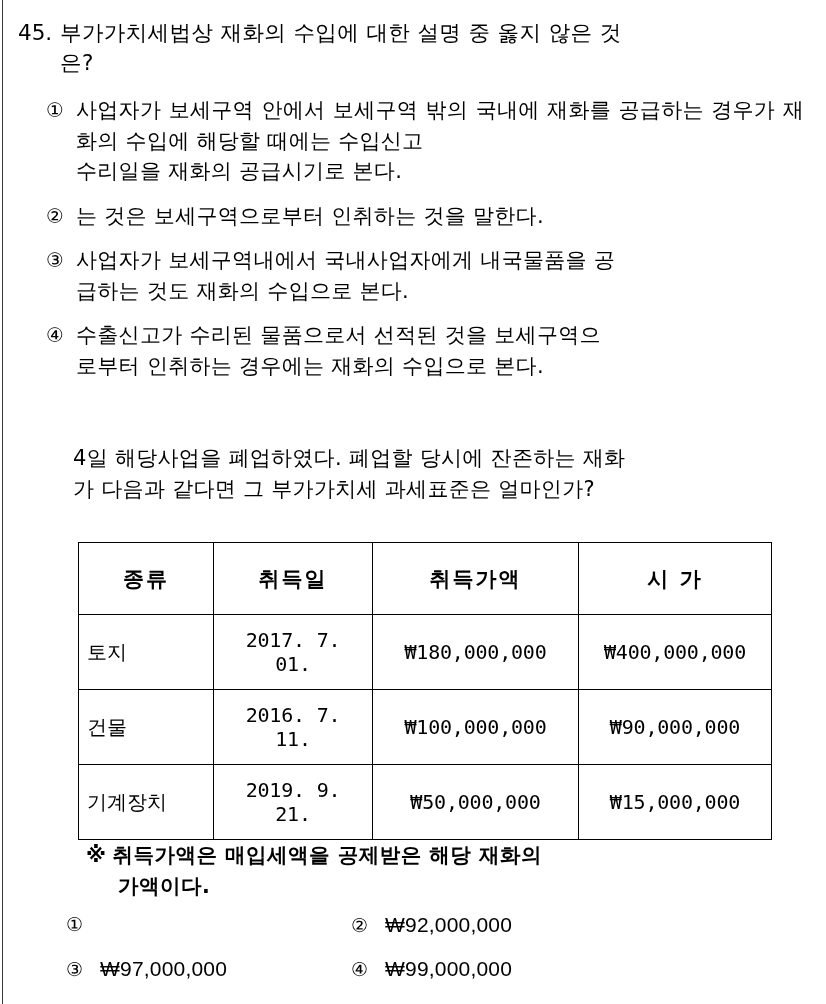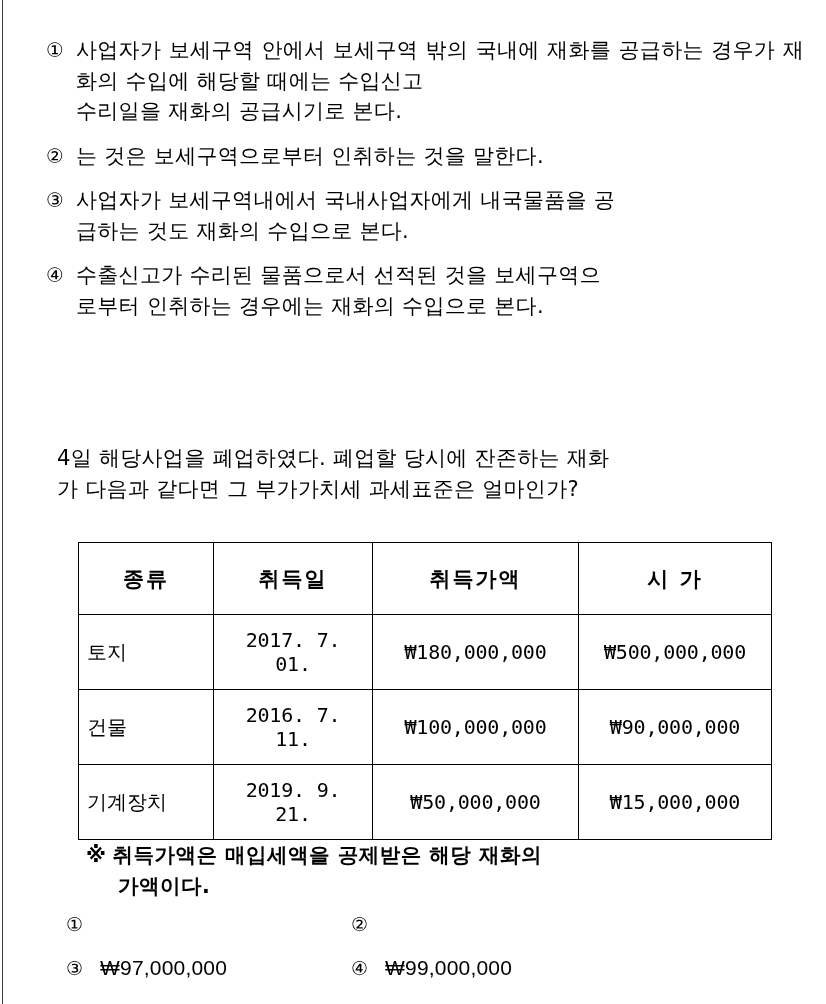--- a/index.html
+++ b/index.html
@@ -100,20 +100,21 @@
     top: 443px;
     width: 700px;
   }
   .q2-line {
     font-size: 21px;
     line-height: 31px;
     text-align: justify;
     text-justify: inter-character;
     word-break: break-all;
     letter-spacing: 0.3px;
+    margin-left: 16px;
   }
   .q2-line .lastline {
     display: block;
   }
 
   
   .data-table {
     position: absolute;
     left: 78px;
     top: 542px;
@@ -222,20 +223,27 @@
   }
 </style>
 </head>
 <body>
 
 <div class="page">
 
   <div class="page-edge"></div>
 
   <div class="q-block">
+    <div class="q-head">
+      <div class="q-num">45.</div>
+      <div class="q-text">
+        <span>부가가치세법상 재화의 수입에 대한 설명 중 옳지 않은 것</span>
+        <span class="lastline">은?</span>
+      </div>
+    </div>
 
     <div class="choices">
 
       <div class="choice">
         <div class="choice-mark">①</div>
         <div class="choice-body">
           <span>사업자가 보세구역 안에서 보세구역 밖의 국내에 재화를</span>
           <span>공급하는 경우가 재화의 수입에 해당할 때에는 수입신고</span>
           <span class="lastline">수리일을 재화의 공급시기로 본다.</span>
         </div>
@@ -289,21 +297,21 @@
         <th class="col-market">
           <span class="th-spread">시 가</span>
         </th>
       </tr>
     </thead>
     <tbody>
       <tr>
         <td class="cell-kind">토지</td>
         <td class="cell-center">2017. 7. 01.</td>
         <td class="cell-center">₩180,000,000</td>
-        <td class="cell-center">₩500,000,000</td>
+        <td class="cell-center">₩400,000,000</td>
       </tr>
       <tr>
         <td class="cell-kind">건물</td>
         <td class="cell-center">2016. 7. 11.</td>
         <td class="cell-center">₩100,000,000</td>
         <td class="cell-center">₩90,000,000</td>
       </tr>
       <tr>
         <td class="cell-kind">기계장치</td>
         <td class="cell-center">2019. 9. 21.</td>
@@ -318,20 +326,21 @@
     <span class="note-cont">가액이다.</span>
   </div>
 
   <div class="answers">
     <div class="answer-row">
       <div class="answer-cell">
         <span class="answer-mark">①</span>
       </div>
       <div class="answer-cell">
         <span class="answer-mark">②</span>
+        <span class="answer-value">₩92,000,000</span>
       </div>
     </div>
     <div class="answer-row">
       <div class="answer-cell">
         <span class="answer-mark">③</span>
         <span class="answer-value">₩97,000,000</span>
       </div>
       <div class="answer-cell">
         <span class="answer-mark">④</span>
         <span class="answer-value">₩99,000,000</span>

